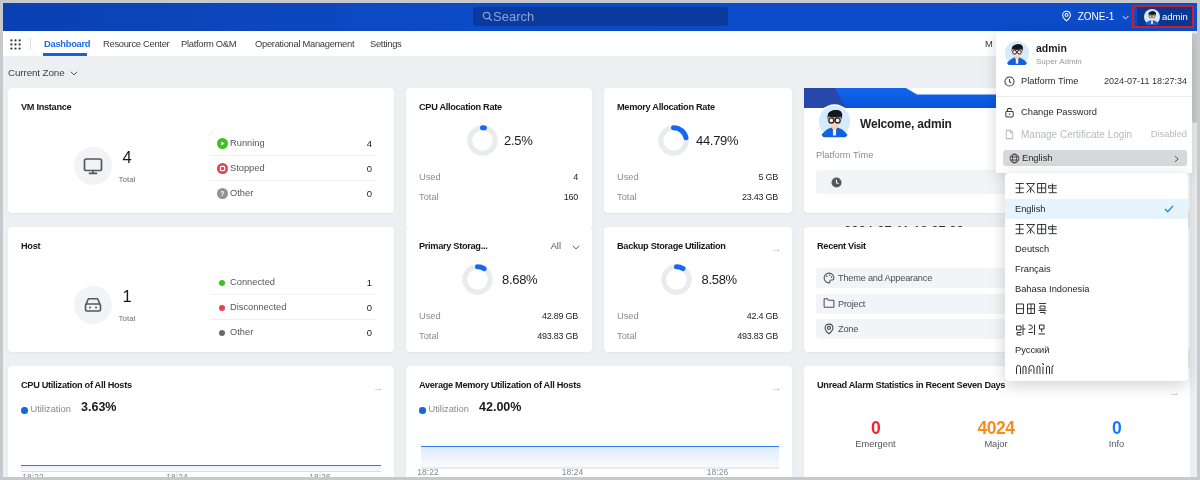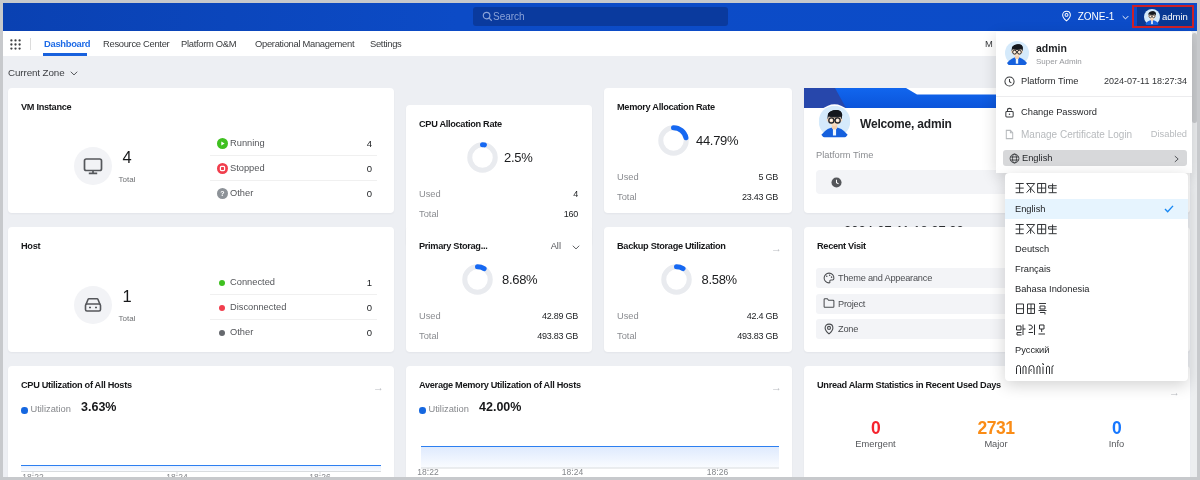--- a/index.html
+++ b/index.html
@@ -3,21 +3,21 @@
 <meta charset="utf-8">
 <style>
   * { margin:0; padding:0; box-sizing:border-box; }
   html,body { width:1200px; height:480px; overflow:hidden; }
   body { font-family:"Liberation Sans", sans-serif; background:#c7c9cc; }
   #app { position:absolute; left:3px; top:3px; width:1194px; height:474px; background:#edeff3; overflow:hidden; }
   
   #topbar { position:absolute; left:0; top:0; width:1194px; height:27.5px;
     background:linear-gradient(90deg,#0a41b2 0%,#0c4bc6 38%,#0c4cc9 100%); }
   #search { position:absolute; left:470px; top:4px; width:255px; height:19px;
-    background:#0a3a9e; border-radius:3px; color:#8aa2d8; font-size:10px; line-height:19px; }
+    background:#0a3a9e; border-radius:3px; color:#8aa2d8; font-size:13px; line-height:19px; }
   #search svg { position:absolute; left:9px; top:4px; }
   #search span { position:absolute; left:20px; }
   #zone { position:absolute; right:68px; top:0; height:28px; color:#fff; font-size:9.5px; line-height:28px; }
   #adminbox { position:absolute; left:1133.5px; top:3.5px; width:55px; height:19.5px; background:#093893; }
   #adminbox span { position:absolute; left:25.5px; top:0; color:#fff; font-size:9.5px; line-height:19.5px; }
   #redbox { position:absolute; left:1128.5px; top:2px; width:62px; height:23px; border:2.5px solid #cb2026; z-index:60; }
   
   #navbar { position:absolute; left:0; top:27.5px; width:1194px; height:25.5px; background:#fff; }
   .navitem { position:absolute; top:0; height:25.5px; line-height:25.5px; font-size:9.4px; color:#383a3d; letter-spacing:-0.3px; }
   #nav-dash { color:#1e6be6; font-weight:bold; }
@@ -189,21 +189,21 @@
         <div class="srow">
           <svg class="ic" width="11" height="11" viewBox="0 0 11 11">
             <circle cx="5.5" cy="5.5" r="5.5" fill="#8d9298"></circle>
             <text x="5.5" y="8" font-size="7" font-weight="bold" fill="#fff" text-anchor="middle" font-family="Liberation Sans">?</text>
           </svg>
           <span class="lb">Other</span>
           <span class="vl">0</span>
         </div>
       </div>
 </div>
-<div class="card" style="left:403px;top:102px;width:186px;height:141px">
+<div class="card" style="left:403px;top:85px;width:186px;height:141px">
   <div class="ctitle">CPU Allocation Rate</div>
   <svg class="donut" style="left:60.5px" width="31" height="31" viewBox="0 0 31 31">
     <circle cx="15.5" cy="15.5" r="12.75" fill="none" stroke="#e9ebef" stroke-width="5"></circle>
     <circle cx="15.5" cy="15.5" r="12.75" fill="none" stroke="#1668f2" stroke-width="5" stroke-linecap="round" stroke-dasharray="2.00 80.11" transform="rotate(-90 15.5 15.5)"></circle>
   </svg>
   <div class="pct" style="left:98px">2.5%</div>
   <div class="kv" style="top:84px"><span class="k">Used</span><span class="v">4</span></div>
   <div class="kv" style="top:103.5px"><span class="k">Total</span><span class="v">160</span></div>
 </div>
 <div class="card" style="left:601px;top:85px;width:188px;height:125px">
@@ -365,28 +365,28 @@
     <line x1="0" y1="27" x2="358" y2="27" stroke="#d9dcdf" stroke-width="1"></line>
     <line x1="7" y1="27" x2="7" y2="30" stroke="#d9dbde" stroke-width="1"></line>
         <text x="7" y="34" font-size="8.5" fill="#85878b" text-anchor="middle" font-family="Liberation Sans">18:22</text>
         <line x1="151.5" y1="27" x2="151.5" y2="30" stroke="#d9dbde" stroke-width="1"></line>
         <text x="151.5" y="34" font-size="8.5" fill="#85878b" text-anchor="middle" font-family="Liberation Sans">18:24</text>
         <line x1="296.5" y1="27" x2="296.5" y2="30" stroke="#d9dbde" stroke-width="1"></line>
         <text x="296.5" y="34" font-size="8.5" fill="#85878b" text-anchor="middle" font-family="Liberation Sans">18:26</text>
   </svg>
 </div>
 <div class="card" style="left:801px;top:363px;width:386px;height:125px">
-  <div class="ctitle">Unread Alarm Statistics in Recent Used Days</div>
+  <div class="ctitle">Unread Alarm Statistics in Recent Seven Days</div>
   <div class="arrow-ic" style="top:20px">→</div>
   <div class="al" style="left:16.5px;top:52px">
         <div class="n" style="color:#f5222d">0</div>
         <div class="t">Emergent</div>
       </div>
   <div class="al" style="left:137px;top:52px">
-        <div class="n" style="color:#fa8c16">2731</div>
+        <div class="n" style="color:#fa8c16">4024</div>
         <div class="t">Major</div>
       </div>
   <div class="al" style="left:257.5px;top:52px">
         <div class="n" style="color:#1677ff">0</div>
         <div class="t">Info</div>
       </div>
 </div>
   <div id="scrolltrack"></div>
 <div id="scrollthumb"></div>
 <div id="ddmain">

